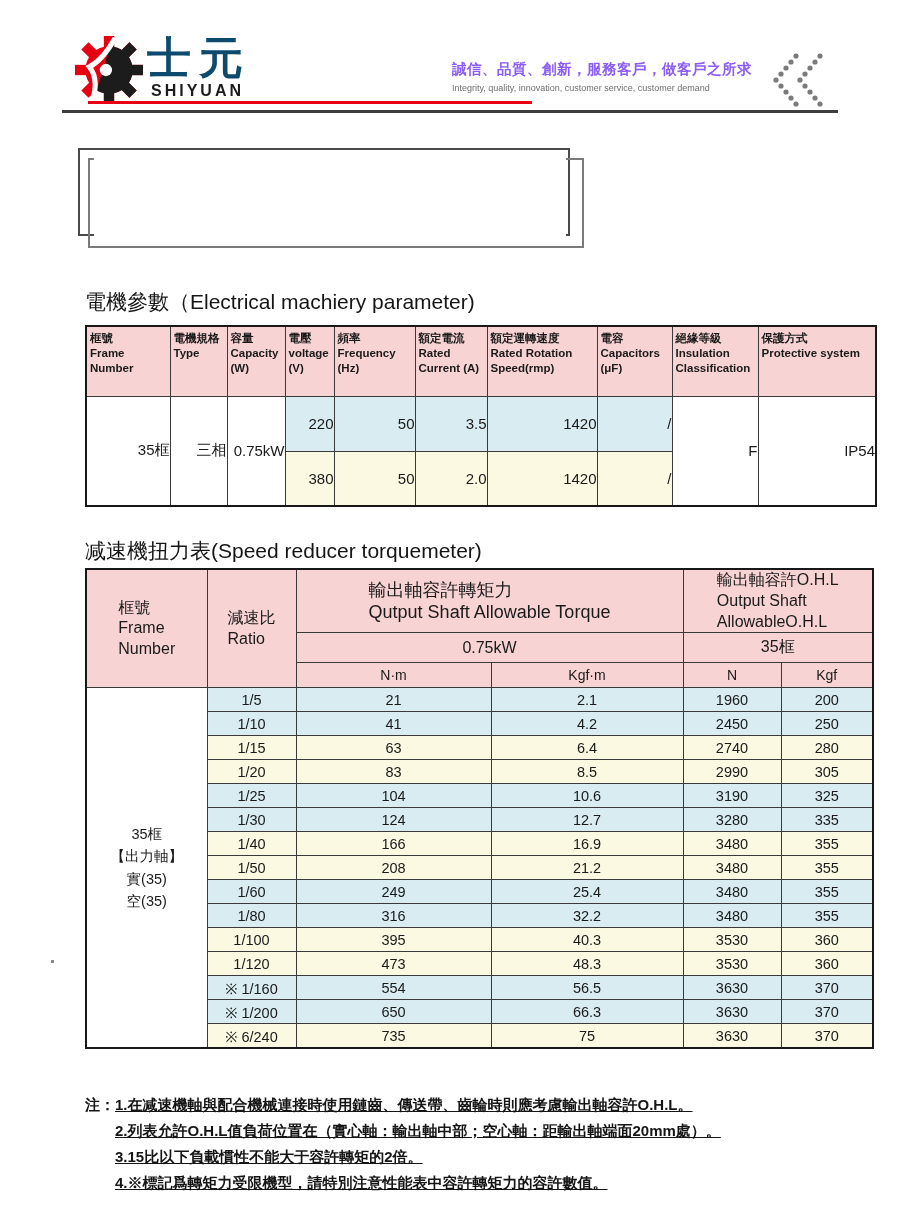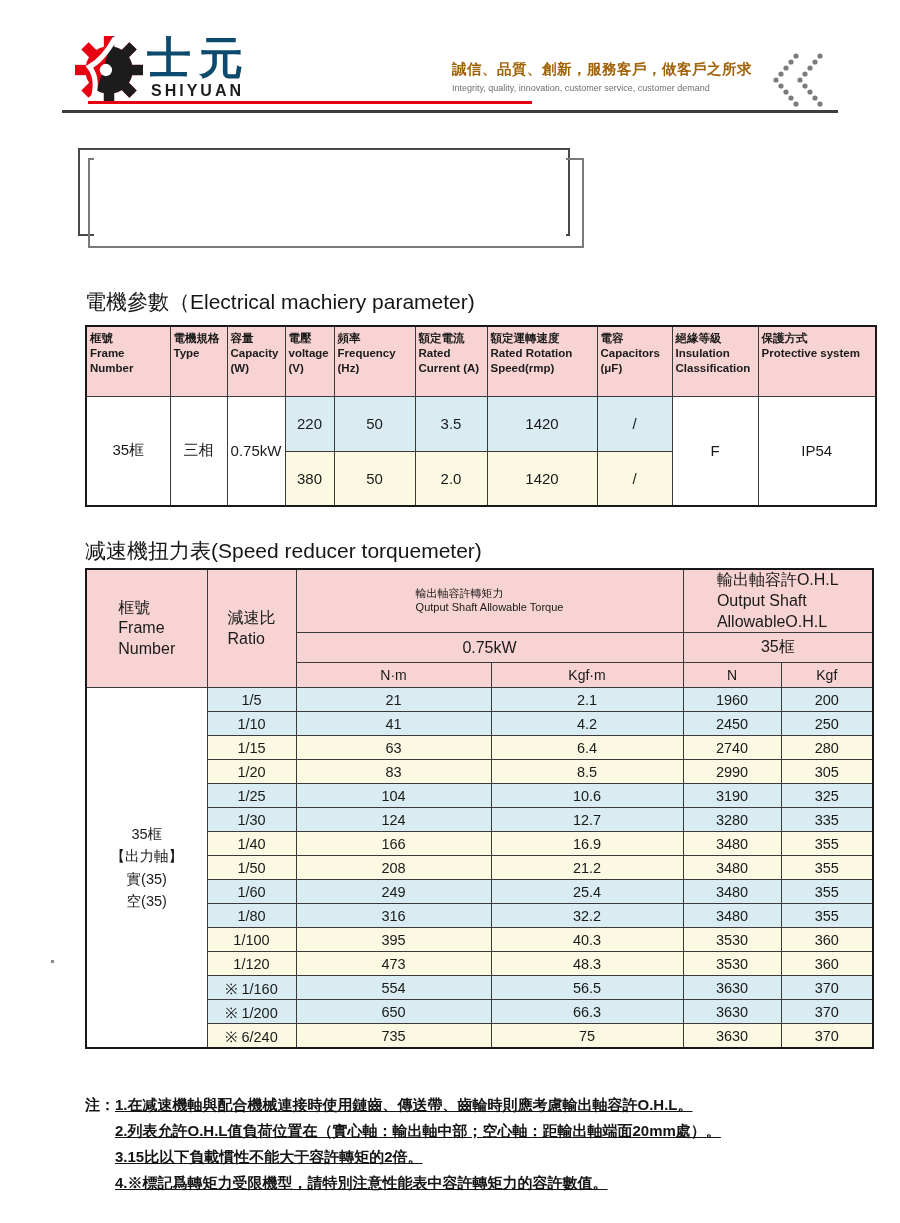--- a/index.html
+++ b/index.html
@@ -8,21 +8,21 @@
     position:relative; width:900px; height:1223px; background:#ffffff;
     font-family:"Liberation Sans", sans-serif; color:#1a1a1a; overflow:hidden;
   }
   
   .logo-wrap { position:absolute; left:75px; top:36px; display:flex; align-items:flex-start; }
   .gear { width:68px; height:68px; }
   .logo-text { margin-left:4px; }
   .logo-cn { font-size:44px; font-weight:bold; letter-spacing:8px; line-height:1.0; color:#0c4a6e; }
   .logo-en { font-size:16px; font-weight:bold; letter-spacing:3px; color:#1c1c1c; margin-top:2px; margin-left:4px; }
   .slogan { position:absolute; right:148px; top:60px; text-align:left; }
-  .slogan-cn { font-size:14.5px; font-weight:600; color:#a16207; letter-spacing:0.5px; }
+  .slogan-cn { font-size:14.5px; font-weight:600; color:#8b5cf6; letter-spacing:0.5px; }
   .slogan-en { font-size:9px; color:#6f6f6f; margin-top:4px; }
   .chevrons { position:absolute; left:766px; top:48px; }
   .red-line { position:absolute; left:88px; top:101px; width:444px; height:3px;
               border-top:2px solid #e60012; border-bottom:1px solid #e60012; }
   .dark-line { position:absolute; left:62px; top:110px; width:776px; height:3px; background:#3d3d3d; }
   
   .title-block { position:absolute; left:78px; top:146px; width:512px; height:106px; }
   .frame-a { position:absolute; left:0; top:2px; width:492px; height:88px; border:2px solid #4a4a4a; }
   .frame-b { position:absolute; left:10px; top:12px; width:496px; height:90px; border:2px solid #7a7a7a; }
   .title-panel { position:absolute; left:16px; top:8px; width:472px; height:86px; background:#fff; padding:4px 6px; }
@@ -36,30 +36,30 @@
   table { border-collapse:collapse; table-layout:fixed; }
   td, th { border:1px solid #3a3a3a; overflow:hidden; }
   .tbl { position:absolute; left:85px; border:2px solid #181818; }
   .tbl1 { top:325px; width:790px; }
   .tbl2 { top:568px; width:787px; }
   .t-pink { background:#f8d3d3; }
   .t-blue { background:#d8ecf1; }
   .t-yellow { background:#fcf9e3; }
   .tbl1 th { vertical-align:top; text-align:left; padding:4px 3px; font-size:11.5px; font-weight:bold; line-height:1.3; }
   .tbl1 .hdr-row { height:70px; }
-  .tbl1 td { text-align:center; font-size:15px;margin-top:27px; }
+  .tbl1 td { text-align:right; font-size:15px;margin-top:27px; }
   .tbl1 .data-row { height:55px; }
   .tbl2 th { font-weight:normal; }
   .tbl2 .group-row { height:60px; }
   .tbl2 .kw-row { height:30px; font-size:16px; }
   .tbl2 .unit-row { height:25px; font-size:14px; }
   .tbl2 td { text-align:center; font-size:14.5px; }
   .tbl2 .r { height:24px; }
   .lblock { display:inline-block; text-align:left; font-size:16px; line-height:1.3; }
-  .torque-title { font-size:11px; line-height:1.25; }
+  .torque-title { font-size:18px; line-height:1.25; }
   .frame-cell { background:#fff; font-size:16px; line-height:1.55; text-align:center; vertical-align:middle; }
   
   .notes { position:absolute; left:85px; top:1092px; width:740px; display:flex;
            font-size:15px; font-weight:600; line-height:26px; color:#151515; }
   .notes-prefix { flex:0 0 auto; }
   .notes-list { flex:1;text-decoration:underline; }
   .speck { position:absolute; left:51px; top:960px; width:3px; height:3px; background:#8a8a8a; }
 </style>
 </head>
 <body>

